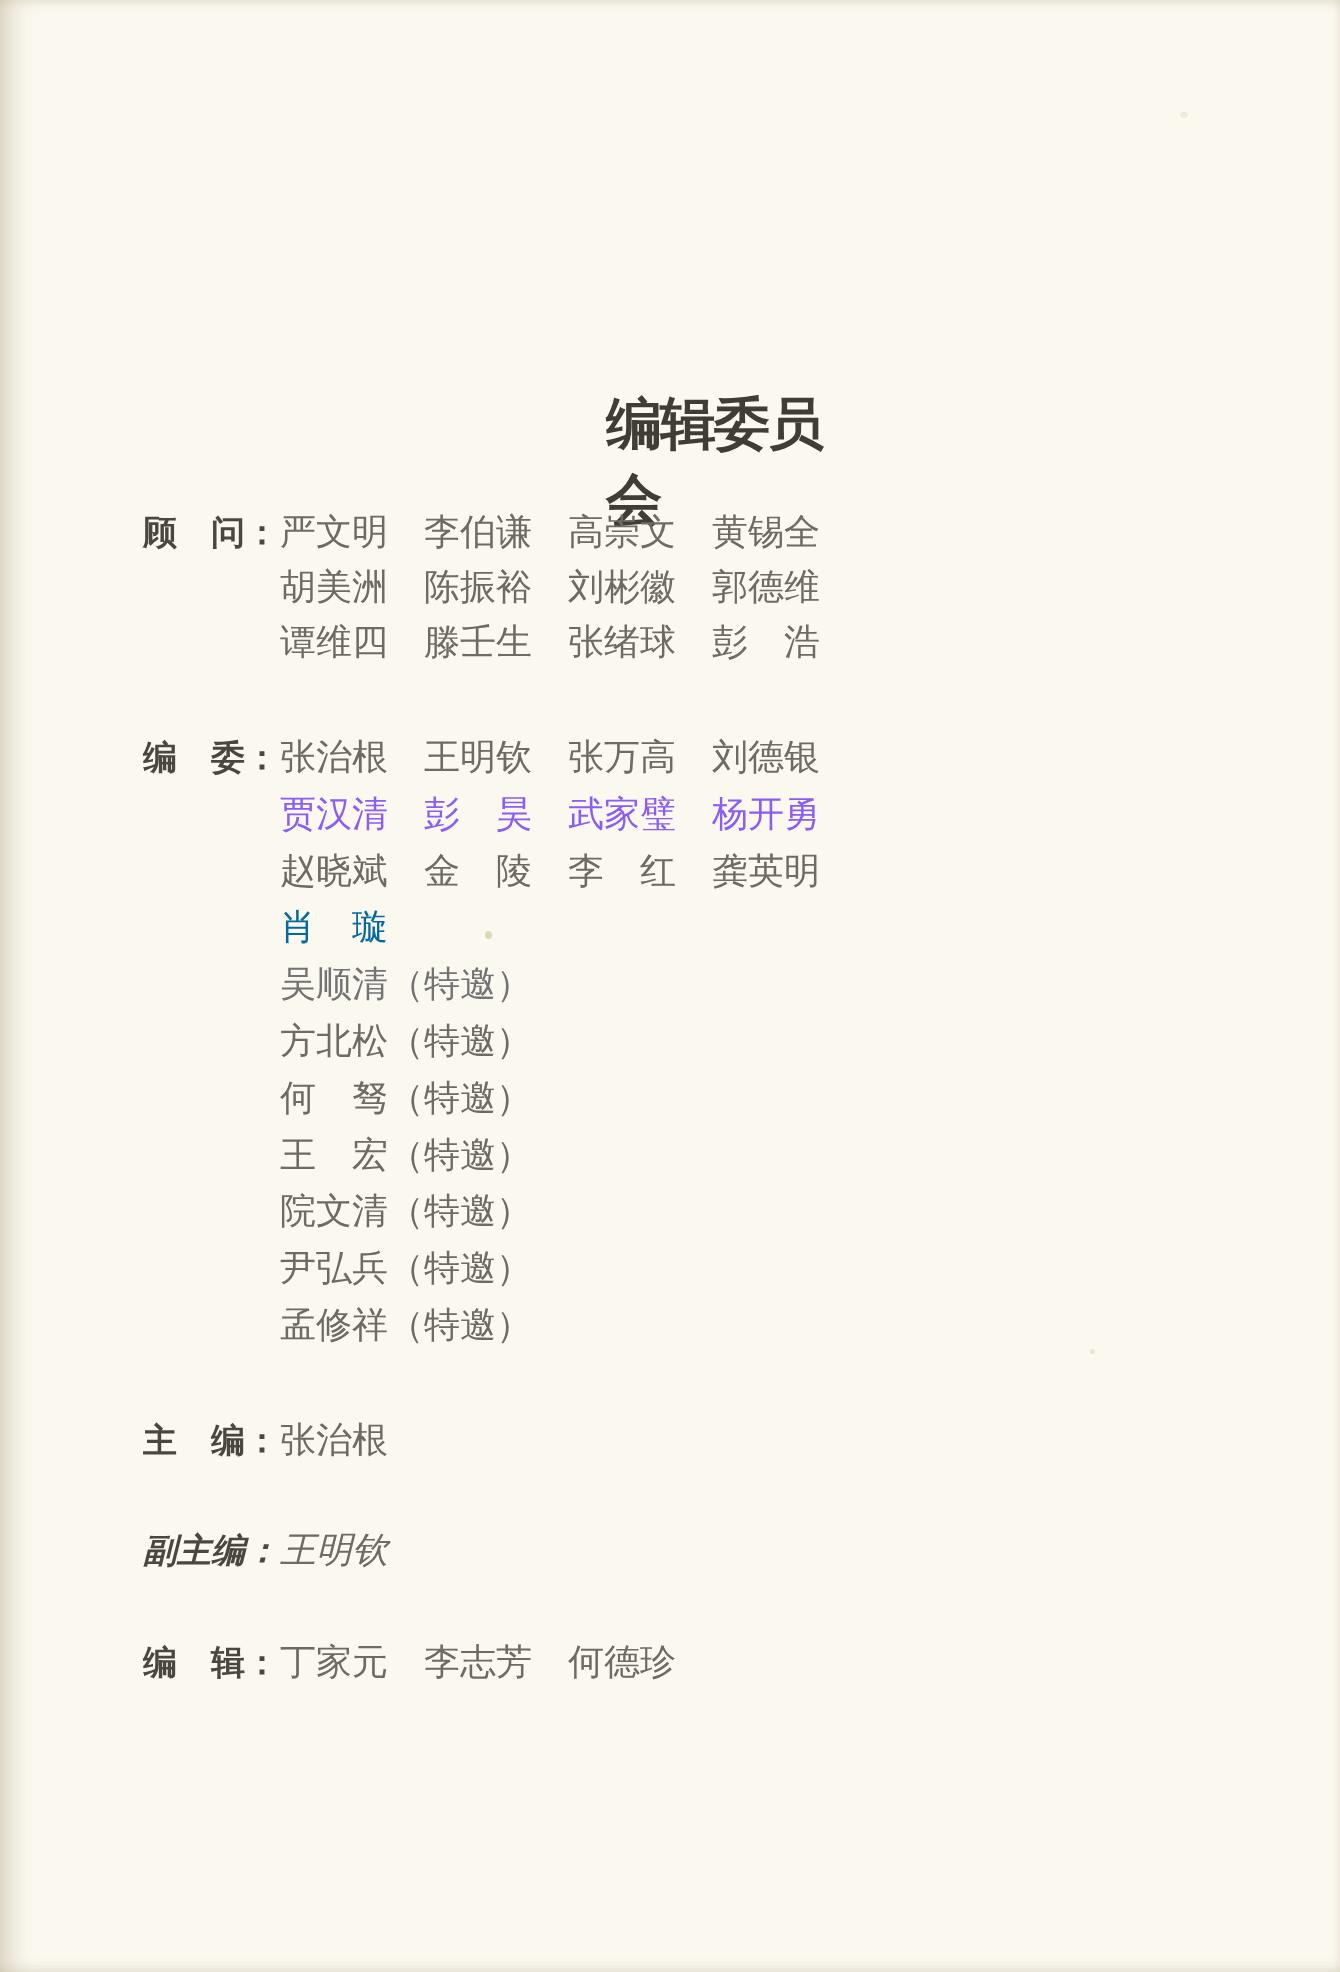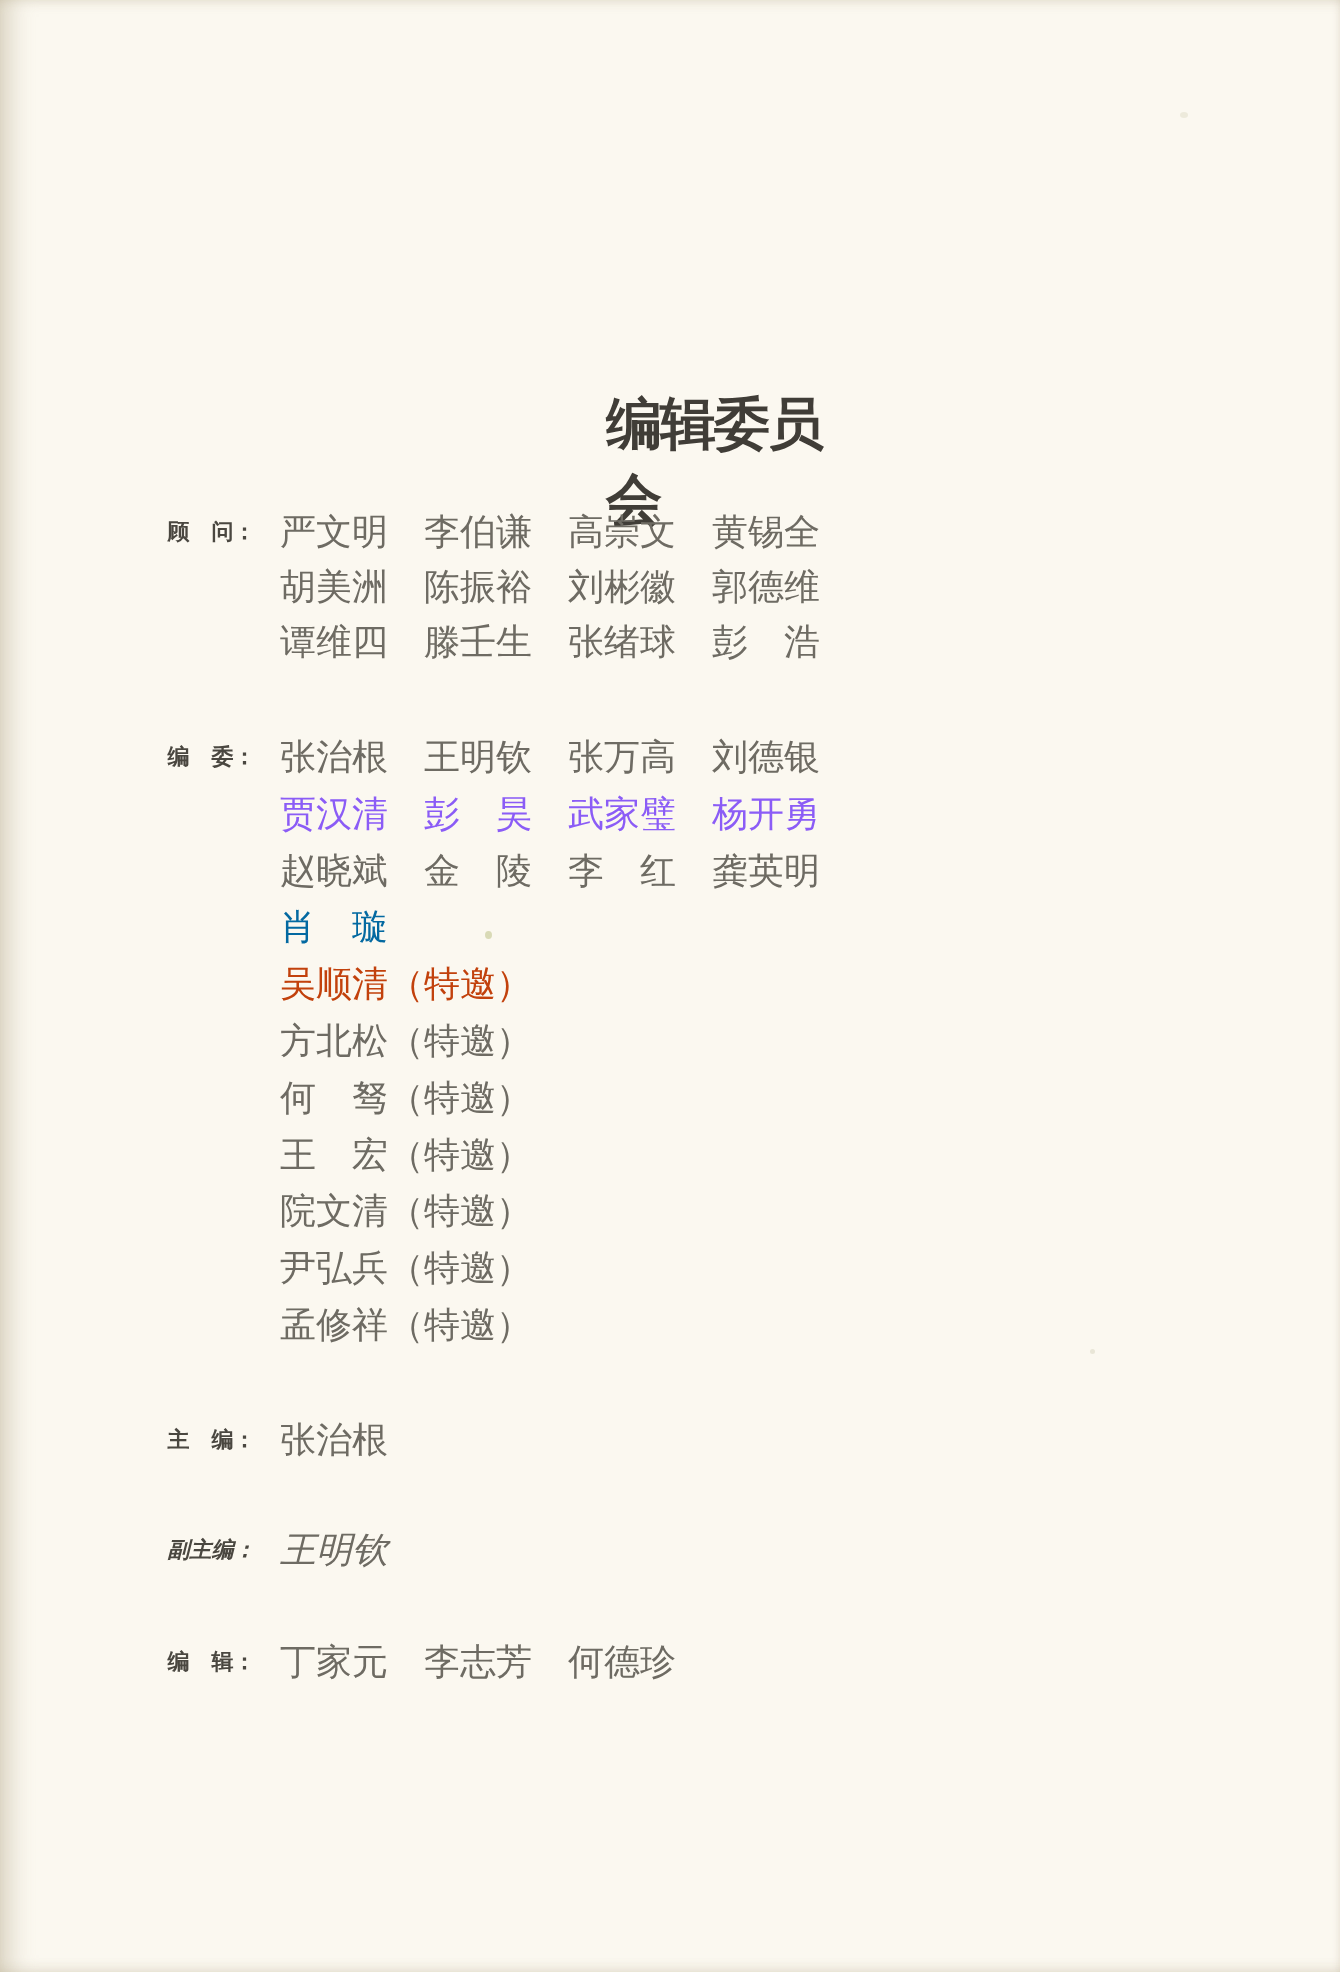--- a/index.html
+++ b/index.html
@@ -29,26 +29,25 @@
     position:absolute;
     left:143px;
     height:48px;
     white-space:nowrap;
     font-size:36px;
     line-height:44px;
   }
   .row .label{
     display:inline-block;
     width:137px;
-    font-size:22px;
+    font-size:34px;
     font-weight:700;
     font-family:"Liberation Sans", sans-serif;
     vertical-align:top;
     line-height:44px;
-    text-align:center;
   }
   .row .names{
     position:absolute;
     left:137px; top:0;
     white-space:nowrap;
   }
   .member{ display:inline-block; vertical-align:top; }
   .member .mname{
     display:inline-block;
     width:108px;
@@ -82,21 +81,21 @@
       <div class="row" style="top: 792px;">
         <span class="names" style="color: #8b5cf6;"><span class="member"><span class="mname">贾汉清</span></span><span class="member"><span class="mname">彭　昊</span></span><span class="member"><span class="mname">武家璧</span></span><span class="member"><span class="mname">杨开勇</span></span></span>
       </div>
       <div class="row" style="top: 849px;">
         <span class="names" style="color: rgb(110, 107, 99);"><span class="member"><span class="mname">赵晓斌</span></span><span class="member"><span class="mname">金　陵</span></span><span class="member"><span class="mname">李　红</span></span><span class="member"><span class="mname">龚英明</span></span></span>
       </div>
       <div class="row" style="top: 905px;">
         <span class="names" style="color: #0369a1;"><span class="member"><span class="mname">肖　璇</span></span></span>
       </div>
       <div class="row" style="top: 962px;">
-        <span class="names" style="color: #c2410c;"><span class="member"><span class="mname">吴顺清</span><span class="msuffix">（特邀）</span></span></span>
+        <span class="names" style="color: #737373;"><span class="member"><span class="mname">吴顺清</span><span class="msuffix">（特邀）</span></span></span>
       </div>
       <div class="row" style="top: 1019px;">
         <span class="names" style="color: rgb(110, 107, 99);"><span class="member"><span class="mname">方北松</span><span class="msuffix">（特邀）</span></span></span>
       </div>
       <div class="row" style="top: 1076px;">
         <span class="names" style="color: rgb(110, 107, 99);"><span class="member"><span class="mname">何　驽</span><span class="msuffix">（特邀）</span></span></span>
       </div>
       <div class="row" style="top: 1133px;">
         <span class="names" style="color: rgb(110, 107, 99);"><span class="member"><span class="mname">王　宏</span><span class="msuffix">（特邀）</span></span></span>
       </div>

